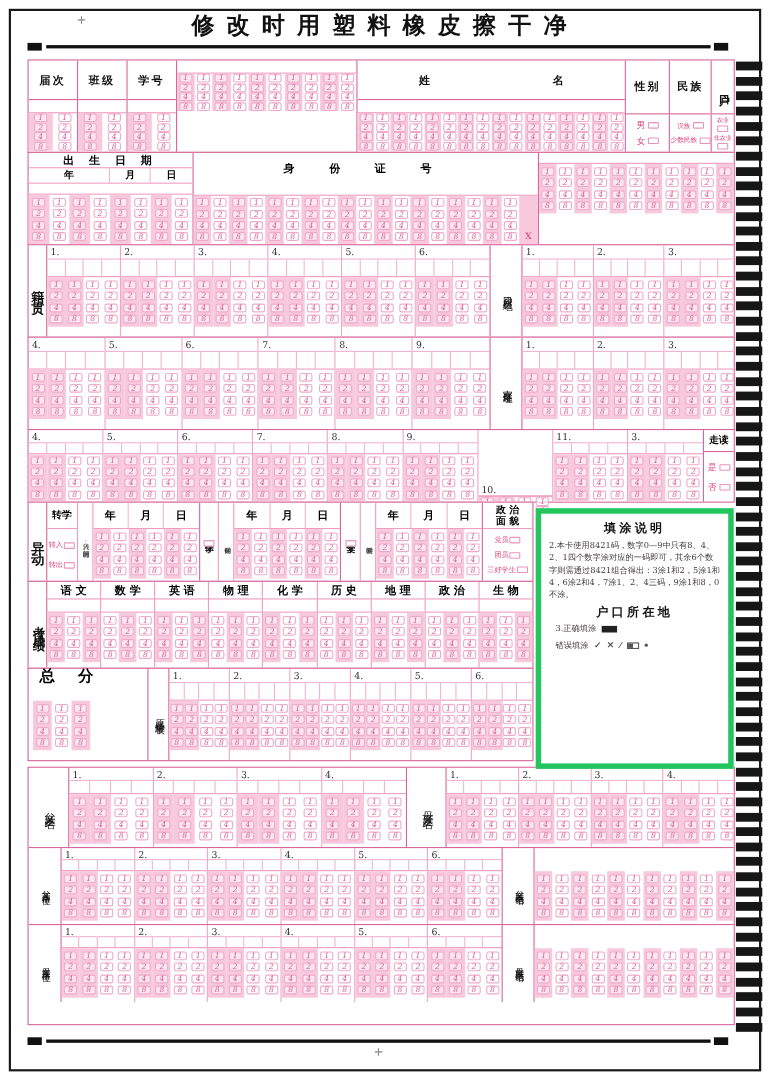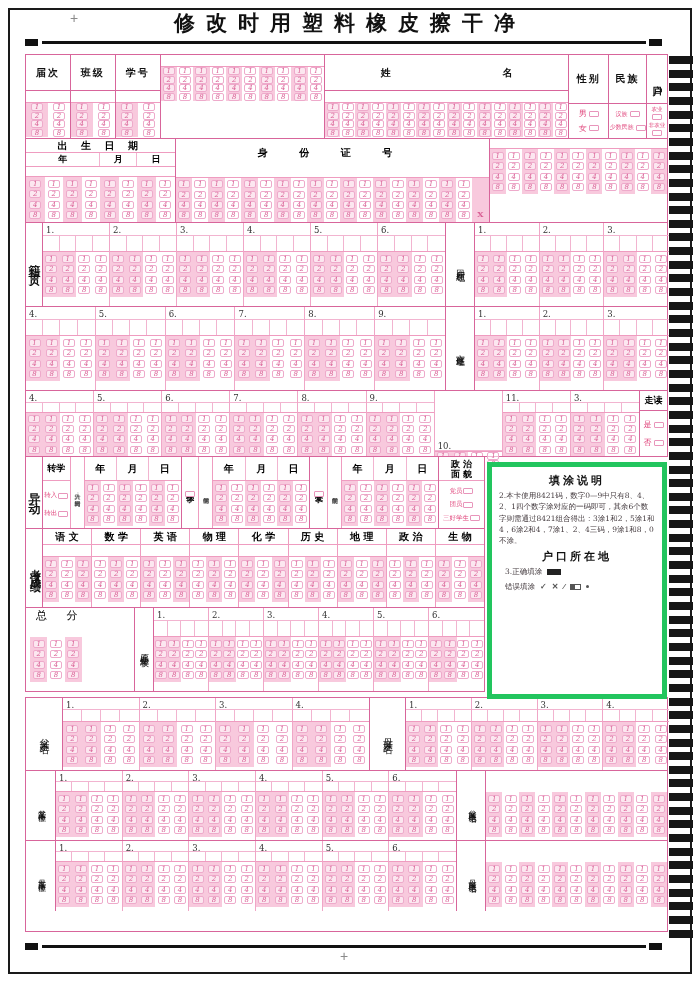--- a/index.html
+++ b/index.html
@@ -71,21 +71,21 @@
 .fdhead{height:24px;display:flex;border-bottom:1px solid #ef9cc0}
 .fdh{flex:1;display:flex;align-items:center;justify-content:center;font-family:"DejaVu Serif",serif;font-weight:bold;font-size:10px}
 .fdh+.fdh{border-left:1px solid #f2b4d0}
 .vopt{align-items:center;justify-content:center;gap:3px;padding:4px 0}
 .vtxt{writing-mode:vertical-rl;text-orientation:upright;font-family:"DejaVu Serif",serif;font-weight:bold;font-size:8px;color:#111}
 .gsub{flex:1;border-right:1px solid #ef9cc0}
 .gsub:last-child{border-right:none}
 .ghead{height:16px;display:flex;align-items:center;justify-content:center;font-family:"DejaVu Serif",serif;font-weight:bold;font-size:10px;border-bottom:1px solid #ef9cc0}
 .gwr{height:12px;border-bottom:1px solid #ef9cc0}
 .hcell{border-right:none}
-.thead{height:14px;display:flex;align-items:center;font-family:"DejaVu Serif",serif;font-weight:normal;font-size:11px;letter-spacing:8px;padding-left:10px}
+.thead{height:14px;display:flex;align-items:center;font-family:"DejaVu Serif",serif;font-weight:bold;font-size:14px;letter-spacing:8px;padding-left:10px}
 .fambox{margin-top:5px;border:1px solid #d8659b;width:643px;height:235px;background:#fff;display:flex;flex-direction:column}
 .ftitle{height:22px;display:flex;align-items:center;justify-content:center;font-family:"DejaVu Serif",serif;font-weight:bold;font-size:12px;letter-spacing:12px;border-bottom:1px solid #d8659b;flex:none}
 .frow{display:flex;border-bottom:1px solid #d8659b;flex:none}
 .frow.r1{height:73px}
 .frow:not(.r1){height:70px}
 .frow:last-child{border-bottom:none}
 .pwrap{width:183px;display:flex;flex-direction:column;padding-top:21px}
 .infobox{position:absolute;left:487px;top:462px;width:180px;height:237px;border:5px solid #22c55e;background:#fff;padding:3px 7px;z-index:5;overflow:hidden}
 .ibt{text-align:center;font-family:"DejaVu Serif",serif;font-weight:bold;font-size:11px;letter-spacing:3px;margin:3px 0 2px;color:#111}
 .itxt{font-family:"DejaVu Serif",serif;font-size:7.5px;line-height:1.5;color:#433a3e;margin:0 0 1px;text-align:left}

